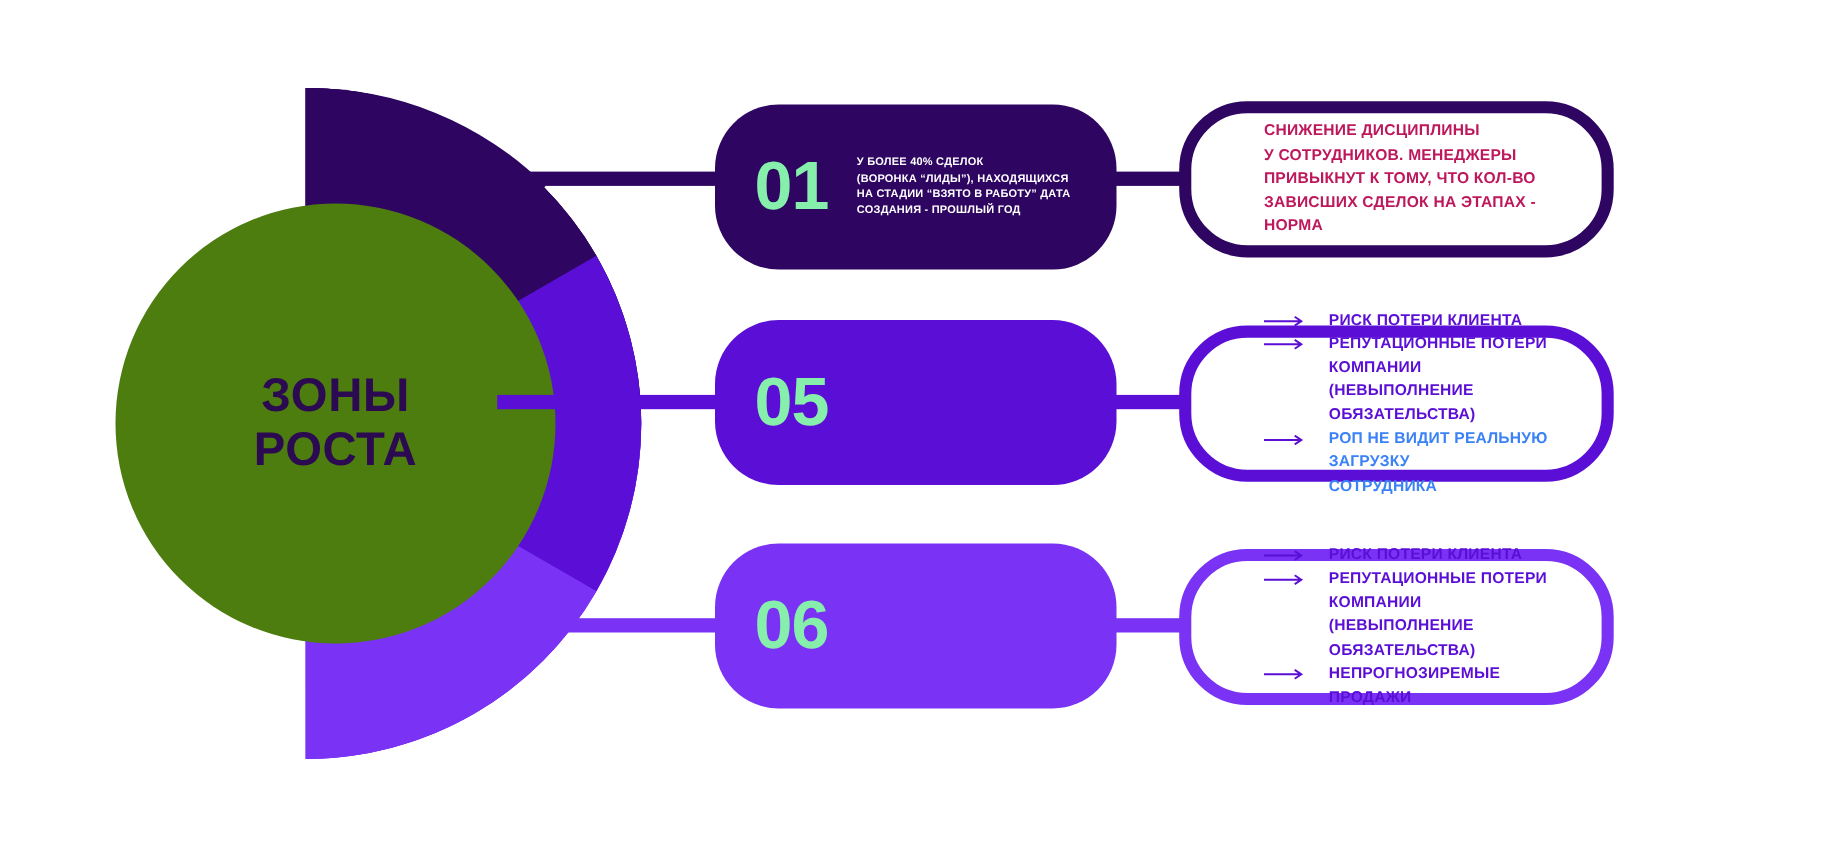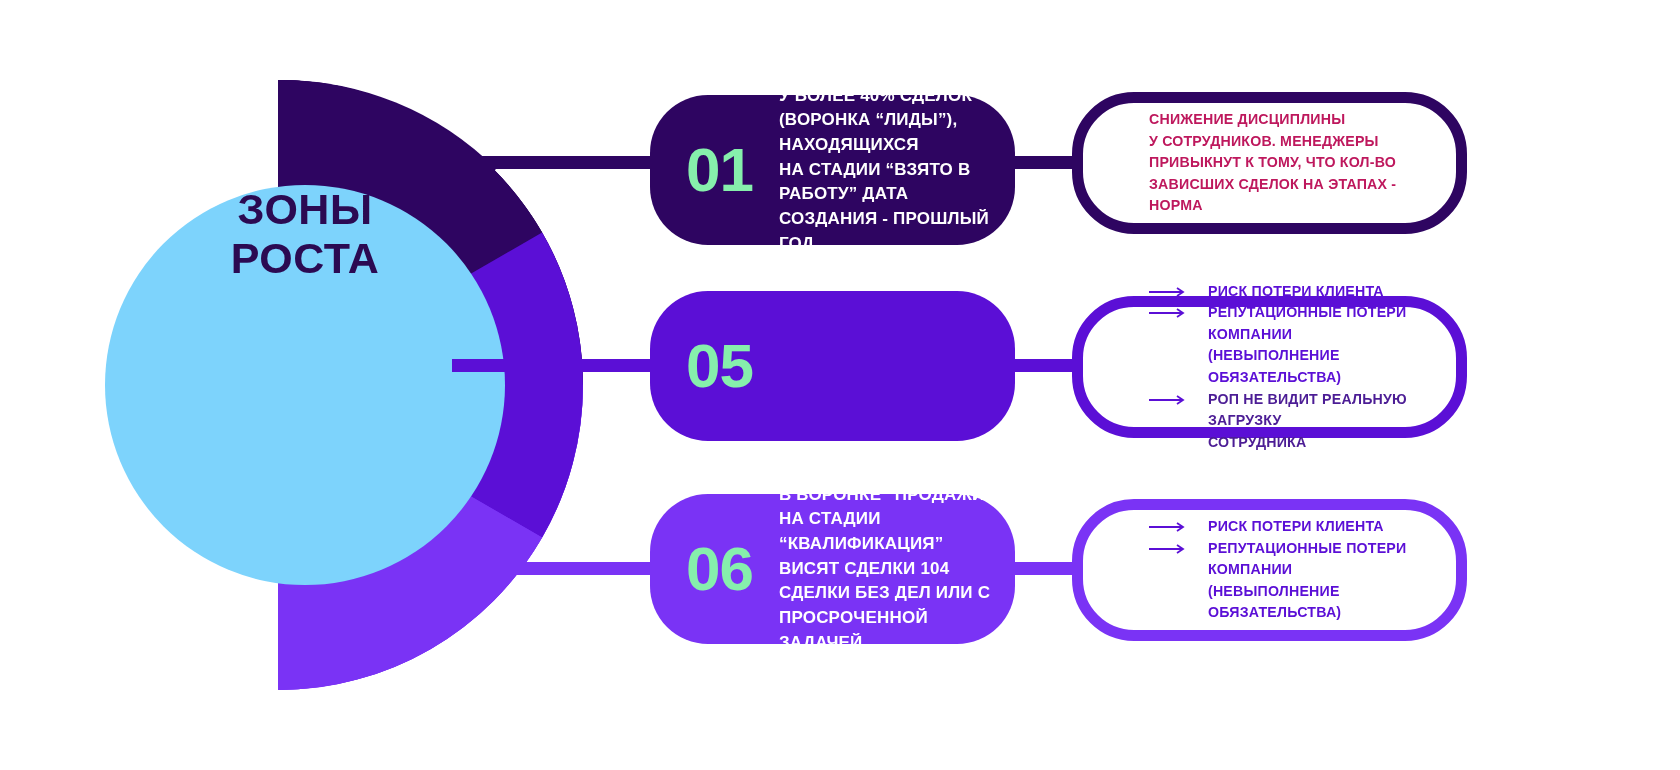--- a/index.html
+++ b/index.html
@@ -9,22 +9,22 @@
     overflow:hidden;
   }
   #stage{position:relative;width:1680px;height:770px;}
 
   
   .donut-wrap{position:absolute;left:0;top:0;width:660px;height:770px;}
   .donut-wrap svg{display:block;}
 
   .center-circle{
     position:absolute;left:105px;top:185px;width:400px;height:400px;
-    border-radius:50%;background:#7dd3fc;
-    display:flex;justify-content:center;
+    border-radius:50%;background:#4d7c0f;
+    display:flex;align-items:center;justify-content:center;
   }
   .center-title{
     color:#2b0a52;font-weight:bold;font-size:43px;line-height:1.14;
     letter-spacing:0.5px;text-align:center;
     text-transform:uppercase;
     white-space:pre-line;
   }
 
   
   .bar{position:absolute;height:13px;}
@@ -35,21 +35,21 @@
     display:flex;align-items:center;
     border-radius:58px;
     box-sizing:border-box;
     padding:0 18px 0 36px;
   }
   .card-num{
     color:#86efac;font-weight:bold;font-size:62px;letter-spacing:-1px;
     flex:0 0 auto;margin-right:26px;line-height:1;
   }
   .card-text{
-    color:#ffffff;font-weight:bold;font-size:17px;line-height:1.45;
+    color:#ffffff;font-weight:bold;font-size:10px;line-height:1.45;
     letter-spacing:0.2px;text-transform:uppercase;white-space:pre-line;
   }
 
   
   .panel{
     position:absolute;
     box-sizing:border-box;
     border-radius:62px;
     background:#ffffff;
     display:flex;align-items:center;
@@ -127,24 +127,20 @@
 НА СТАДИИ “ВЗЯТО В РАБОТУ” ДАТА
 СОЗДАНИЯ - ПРОШЛЫЙ ГОД</div>
   </div>
 
   <div class="card" style="left:650px;top:291px;width:365px;height:150px;background:#5B0FD6;">
     <div class="card-num">05</div>
   </div>
 
   <div class="card" style="left:650px;top:494px;width:365px;height:150px;background:#7A33F5;">
     <div class="card-num">06</div>
-    <div class="card-text">В ВОРОНКЕ “ПРОДАЖИ” НА СТАДИИ
-“КВАЛИФИКАЦИЯ” ВИСЯТ СДЕЛКИ 104
-СДЕЛКИ БЕЗ ДЕЛ ИЛИ С ПРОСРОЧЕННОЙ
-ЗАДАЧЕЙ</div>
   </div>
 
   <div class="panel" style="left:1072px;top:92px;width:395px;height:142px;border:11px solid #2E0561;">
     <div class="panel-text" style="color:#be185d;">СНИЖЕНИЕ ДИСЦИПЛИНЫ
 У СОТРУДНИКОВ. МЕНЕДЖЕРЫ
 ПРИВЫКНУТ К ТОМУ, ЧТО КОЛ-ВО
 ЗАВИСШИХ СДЕЛОК НА ЭТАПАХ -
 НОРМА</div>
   </div>
 
@@ -166,21 +162,21 @@
         </span>
         <span class="bullet-body" style="color:#5B0FD6;">РЕПУТАЦИОННЫЕ ПОТЕРИ КОМПАНИИ
 (НЕВЫПОЛНЕНИЕ ОБЯЗАТЕЛЬСТВА)</span>
       </div>
       <div class="bullet-row">
         <span class="bullet-arrow">
           <svg width="40" height="10" viewBox="0 0 40 10">
               <path d="M0 5 H34 M28 1 L34 5 L28 9" fill="none" stroke="#5B0FD6" stroke-width="1.8"></path>
             </svg>
         </span>
-        <span class="bullet-body" style="color:#4c1d95;">РОП НЕ ВИДИТ РЕАЛЬНУЮ ЗАГРУЗКУ
+        <span class="bullet-body" style="color:#3b82f6;">РОП НЕ ВИДИТ РЕАЛЬНУЮ ЗАГРУЗКУ
 СОТРУДНИКА</span>
       </div>
     </div>
   </div>
 
   <div class="panel" style="left:1072px;top:499px;width:395px;height:142px;border:11px solid #7A33F5;">
     <div class="bullets">
       <div class="bullet-row">
         <span class="bullet-arrow">
           <svg width="40" height="10" viewBox="0 0 40 10">
@@ -191,16 +187,24 @@
       </div>
       <div class="bullet-row">
         <span class="bullet-arrow">
           <svg width="40" height="10" viewBox="0 0 40 10">
               <path d="M0 5 H34 M28 1 L34 5 L28 9" fill="none" stroke="#5B0FD6" stroke-width="1.8"></path>
             </svg>
         </span>
         <span class="bullet-body" style="color:#5B0FD6;">РЕПУТАЦИОННЫЕ ПОТЕРИ КОМПАНИИ
 (НЕВЫПОЛНЕНИЕ ОБЯЗАТЕЛЬСТВА)</span>
       </div>
+      <div class="bullet-row">
+        <span class="bullet-arrow">
+          <svg width="40" height="10" viewBox="0 0 40 10">
+              <path d="M0 5 H34 M28 1 L34 5 L28 9" fill="none" stroke="#5B0FD6" stroke-width="1.8"></path>
+            </svg>
+        </span>
+        <span class="bullet-body" style="color:#5B0FD6;">НЕПРОГНОЗИРЕМЫЕ ПРОДАЖИ</span>
+      </div>
     </div>
   </div>
 
 </div>
 
 </body></html>

